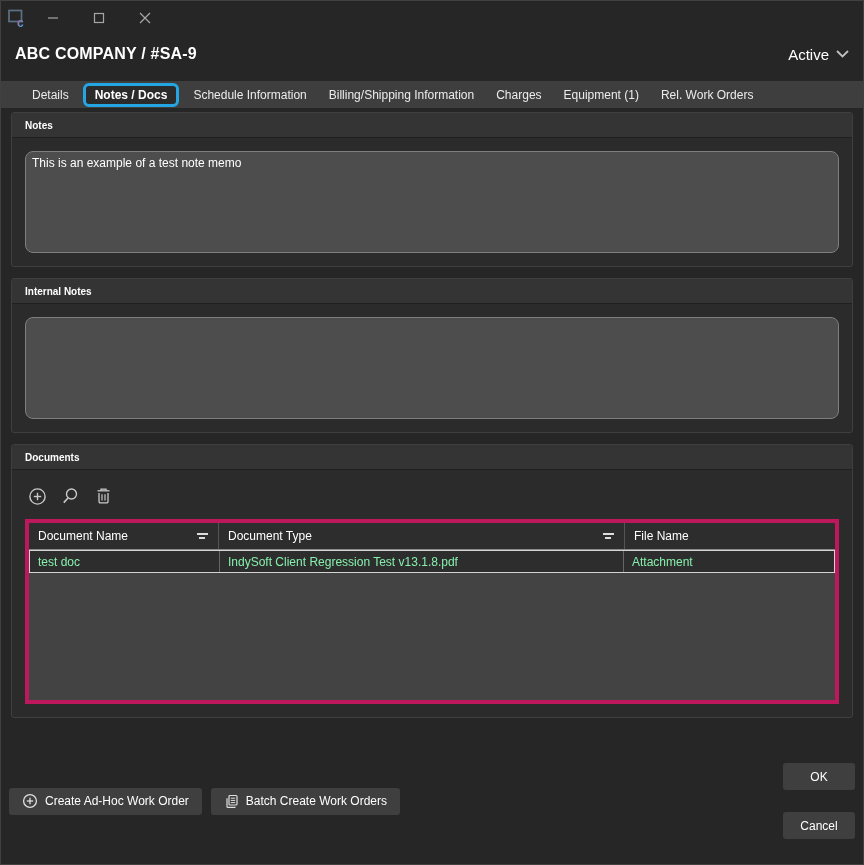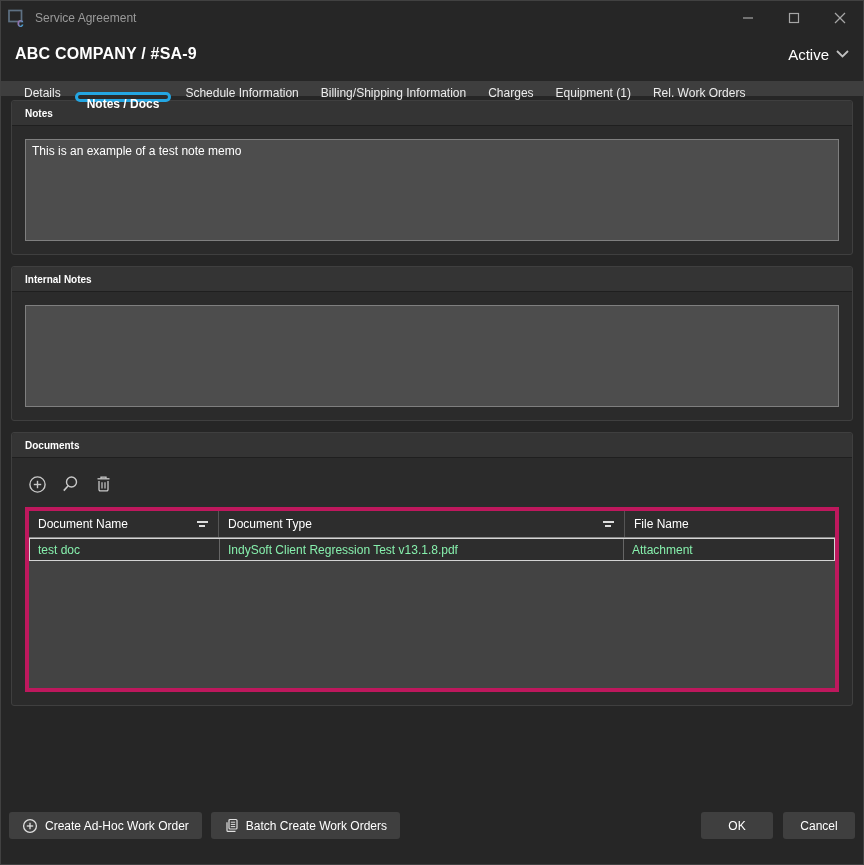--- a/index.html
+++ b/index.html
@@ -24,36 +24,36 @@
   .app-icon{width:24px;height:24px;margin-left:5px;display:flex;align-items:center;justify-content:center;}
   .titlebar-title{font-size:12px;color:#9a9a9a;margin-left:5px;flex:1;}
   .win-btn{width:46px;height:34px;display:flex;align-items:center;justify-content:center;background:transparent;border:none;cursor:default;}
   .win-btn svg{stroke:#a6a6a6;}
   
   .header-row{display:flex;align-items:center;justify-content:space-between;padding:10px 14px 10px 14px;}
   .doc-title{font-size:16px;font-weight:bold;letter-spacing:.2px;}
   .status-dd{display:flex;align-items:center;gap:7px;background:transparent;border:none;color:#fff;}
   .status-dd .status-label{font-size:15px;font-weight:normal;color:#fff;}
   
-  .tabstrip{height:15px;background:var(--tabstrip-bg);display:flex;margin-top:8px;padding-left:12px;}
+  .tabstrip{height:27px;background:var(--tabstrip-bg);display:flex;align-items:center;margin-top:8px;padding-left:20px;}
   .tab{background:transparent;border:none;color:#ececec;font-size:12px;padding:5px 11px;white-space:nowrap;}
   .tab.selected{
     background:#2b2b2b;border:3px solid var(--accent);border-radius:6px;
     padding:2px 9px;margin:11px 3px;font-weight:bold;color:#fff;
   }
   
   .content{margin-top:4px;}
   .panel{background:var(--panel-bg);border:1px solid #3f3f3f;border-radius:3px;margin:0 10px 11px 10px;}
   .panel-header{height:25px;background:var(--panel-header-bg);border-bottom:1px solid #1f1f1f;
     border-radius:3px 3px 0 0;display:flex;align-items:center;padding:0 13px;
     font-size:10px;font-weight:bold;color:#fff;}
   .panel-body{padding:13px;}
   textarea.note-box{
     display:block;width:100%;height:102px;background:var(--textarea-bg);
-    border:1px solid #7f7f7f;border-radius:0;color:#fff;font-size:12px;
+    border:1px solid #7f7f7f;border-radius:8px;color:#fff;font-size:12px;
     padding:4px 6px;resize:none;outline:none;
   }
   
   .doc-toolbar{display:flex;align-items:center;gap:13px;height:22px;margin:2px 0 12px 2px;}
   .tool-btn{background:transparent;border:none;padding:0;display:flex;align-items:center;justify-content:center;width:20px;height:20px;}
   .tool-btn svg{stroke:#c9c9c9;fill:none;}
   
   .doc-table{border:4px solid #be185d;}
   .grid-row{display:grid;grid-template-columns:190px 1fr 210px;}
   .thead{background:var(--row-bg);border-bottom:1px solid #8a8a8a;}
@@ -64,21 +64,21 @@
   .sort-icon::before{content:"";position:absolute;top:2px;left:0;width:11px;height:2px;background:#dcdcdc;}
   .sort-icon::after{content:"";position:absolute;top:6px;left:2px;width:6px;height:2px;background:#dcdcdc;}
   .tbody{background:var(--table-body-bg);height:150px;}
   .data-row{background:var(--row-bg);border:1px solid #d4d4d4;height:23px;}
   .td{display:flex;align-items:center;padding:0 8px;font-size:12px;color:#86efac;
     border-right:1px solid #666;overflow:hidden;white-space:nowrap;}
   .td:last-child{border-right:none;}
   
   .footer{position:absolute;left:8px;right:8px;bottom:25px;display:flex;align-items:center;justify-content:space-between;}
   .footer-left{display:flex;gap:9px;}
-  .footer-right{display:flex;gap:10px;}
+  .footer-right{display:flex;gap:22px;flex-direction:column;}
   .btn{background:var(--button-bg);border:none;border-radius:3px;height:27px;
     color:#fff;font-size:12px;display:inline-flex;align-items:center;gap:7px;padding:0 13px;}
   .btn svg{stroke:#e0e0e0;fill:none;}
   .btn.small{width:72px;justify-content:center;}
 </style>
 </head>
 <body>
 
 <div class="window">
 
@@ -88,21 +88,20 @@
         <defs>
           <linearGradient id="cg" x1="0" y1="0" x2="1" y2="1">
             <stop offset="0" stop-color="#d4488e"></stop>
             <stop offset="1" stop-color="#19c0e8"></stop>
           </linearGradient>
         </defs>
         <rect x="2" y="3.5" width="12.5" height="11" fill="none" stroke="#5e7183" stroke-width="1.7"></rect>
         <text x="10" y="19.5" font-size="12" font-weight="bold" fill="url(#cg)" font-family="Liberation Sans, sans-serif">c</text>
       </svg>
     </span>
-    <span class="titlebar-title">Service Agreement</span>
     <button class="win-btn">
       <svg width="12" height="12" viewBox="0 0 12 12">
           <line x1="1" y1="6" x2="11" y2="6" stroke-width="1.2"></line>
         </svg>
     </button>
     <button class="win-btn">
       <svg width="12" height="12" viewBox="0 0 12 12">
           <rect x="1.5" y="1.5" width="9" height="9" fill="none" stroke-width="1.2"></rect>
         </svg>
     </button>

